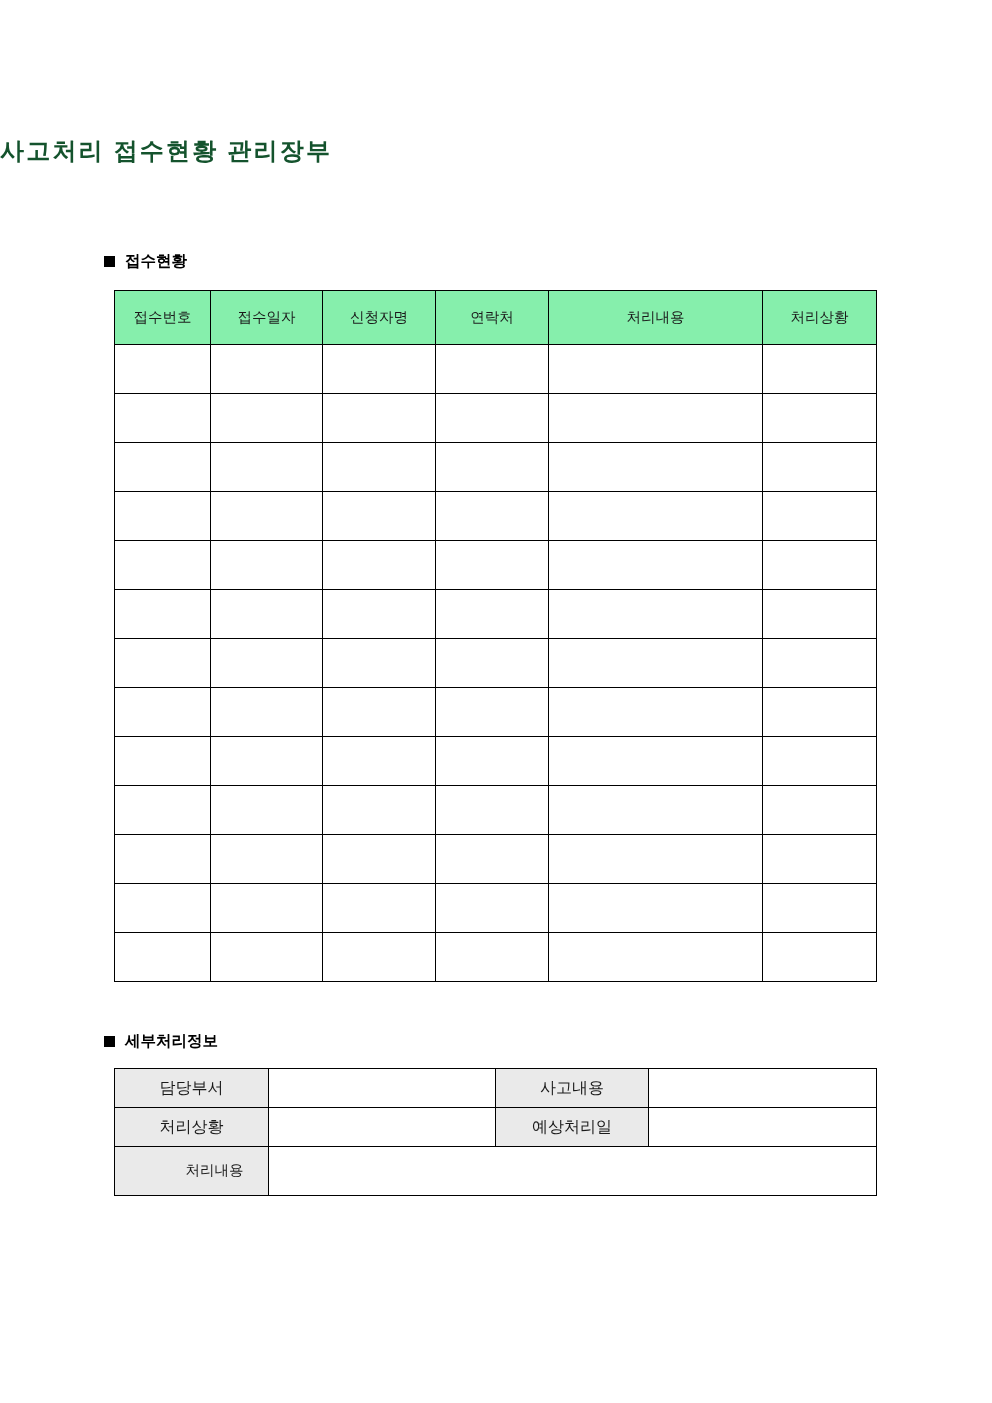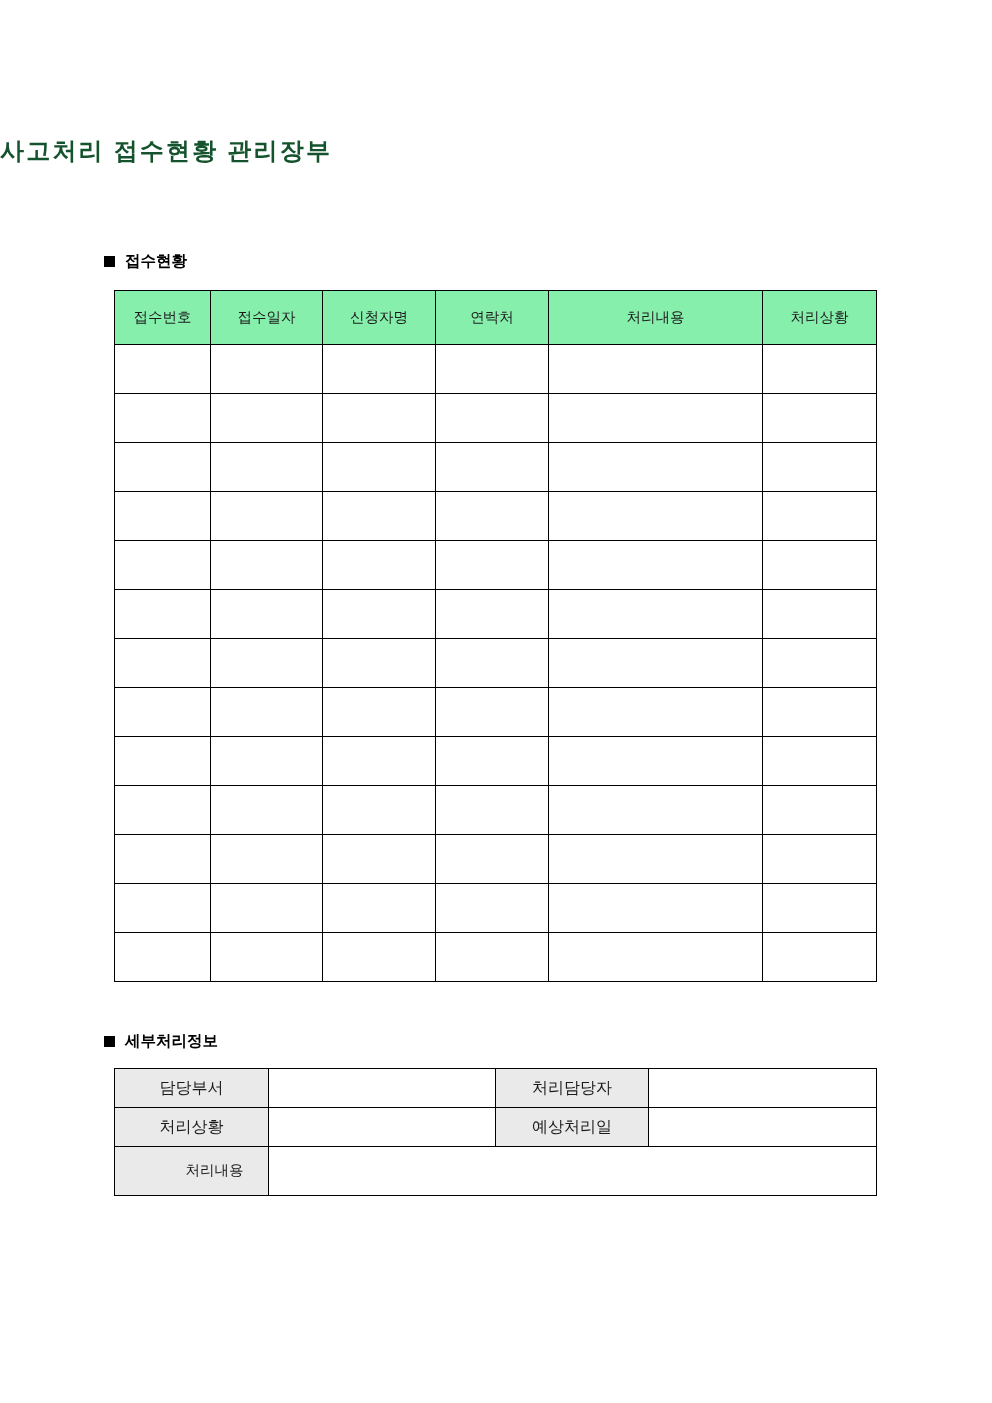--- a/index.html
+++ b/index.html
@@ -272,21 +272,21 @@
     <colgroup>
       <col style="width:154px">
       <col style="width:227px">
       <col style="width:153px">
       <col style="width:228px">
     </colgroup>
     <tbody>
       <tr>
         <td class="label-cell">담당부서</td>
         <td class="value-cell"></td>
-        <td class="label-cell">처리담당자</td>
+        <td class="label-cell">사고내용</td>
         <td class="value-cell"></td>
       </tr>
       <tr>
         <td class="label-cell">처리상황</td>
         <td class="value-cell"></td>
         <td class="label-cell">예상처리일</td>
         <td class="value-cell"></td>
       </tr>
       <tr>
         <td class="memo-label">처리내용</td>

